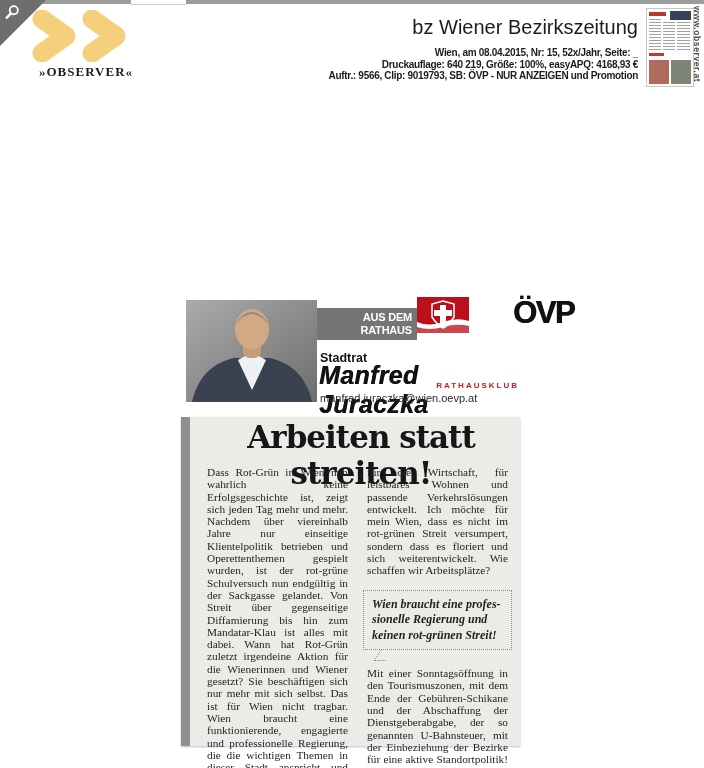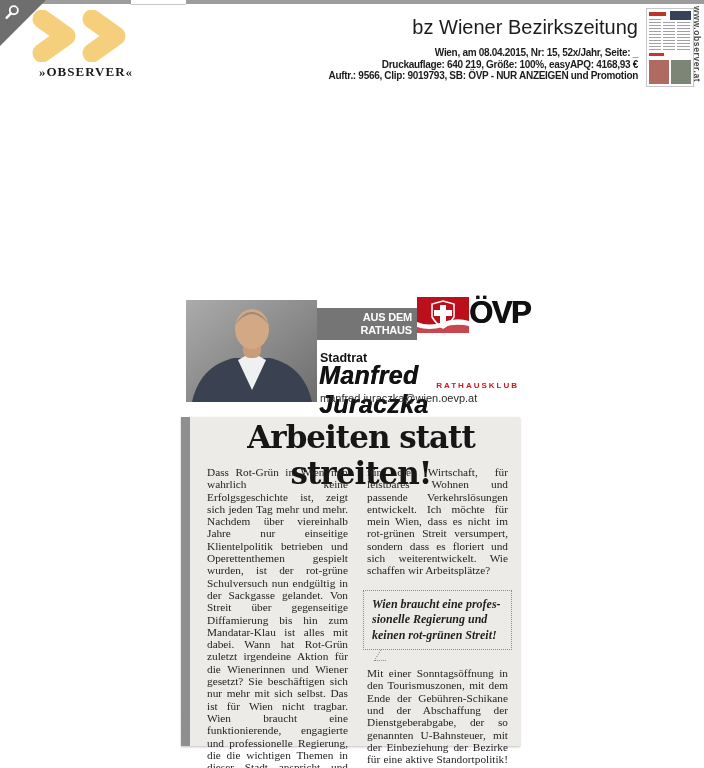--- a/index.html
+++ b/index.html
@@ -53,20 +53,21 @@
     position:absolute; left:136px; top:1px; width:100px; height:32px; background:#757575;
     color:#ffffff; font-weight:bold; font-size:11px; line-height:13px;
     text-align:right; padding:3px 5px 0 0; box-sizing:border-box;
     white-space:pre-line; letter-spacing:-0.2px;margin-top:7px;
   }
   .flag { position:absolute; left:236px; top:-3px; width:52px; height:37px; }
   .ovp {
     position:absolute; left:288px; top:-5px; width:51px; text-align:right;
     font-size:31px; font-weight:bold; letter-spacing:-1.5px; color:#101010;
     text-shadow:0.6px 0 0 #101010;
+    padding-left:44px;
   }
   .club { position:absolute; right:1px; top:39px; font-size:8px; font-weight:bold; letter-spacing:2px; color:#cf1720;margin-top:42px; }
   .role { position:absolute; left:139px; top:51px; font-size:12.5px; font-weight:bold; color:#121212; }
   .author {
     position:absolute; left:138px; top:61px; font-size:25px; font-weight:bold; font-style:italic;
     color:#121212; letter-spacing:0.3px; text-shadow:0.4px 0 0 #121212;
   }
   .email { position:absolute; left:139px; top:92px; font-size:11px; color:#2a2a2a; }
 
   .article {

